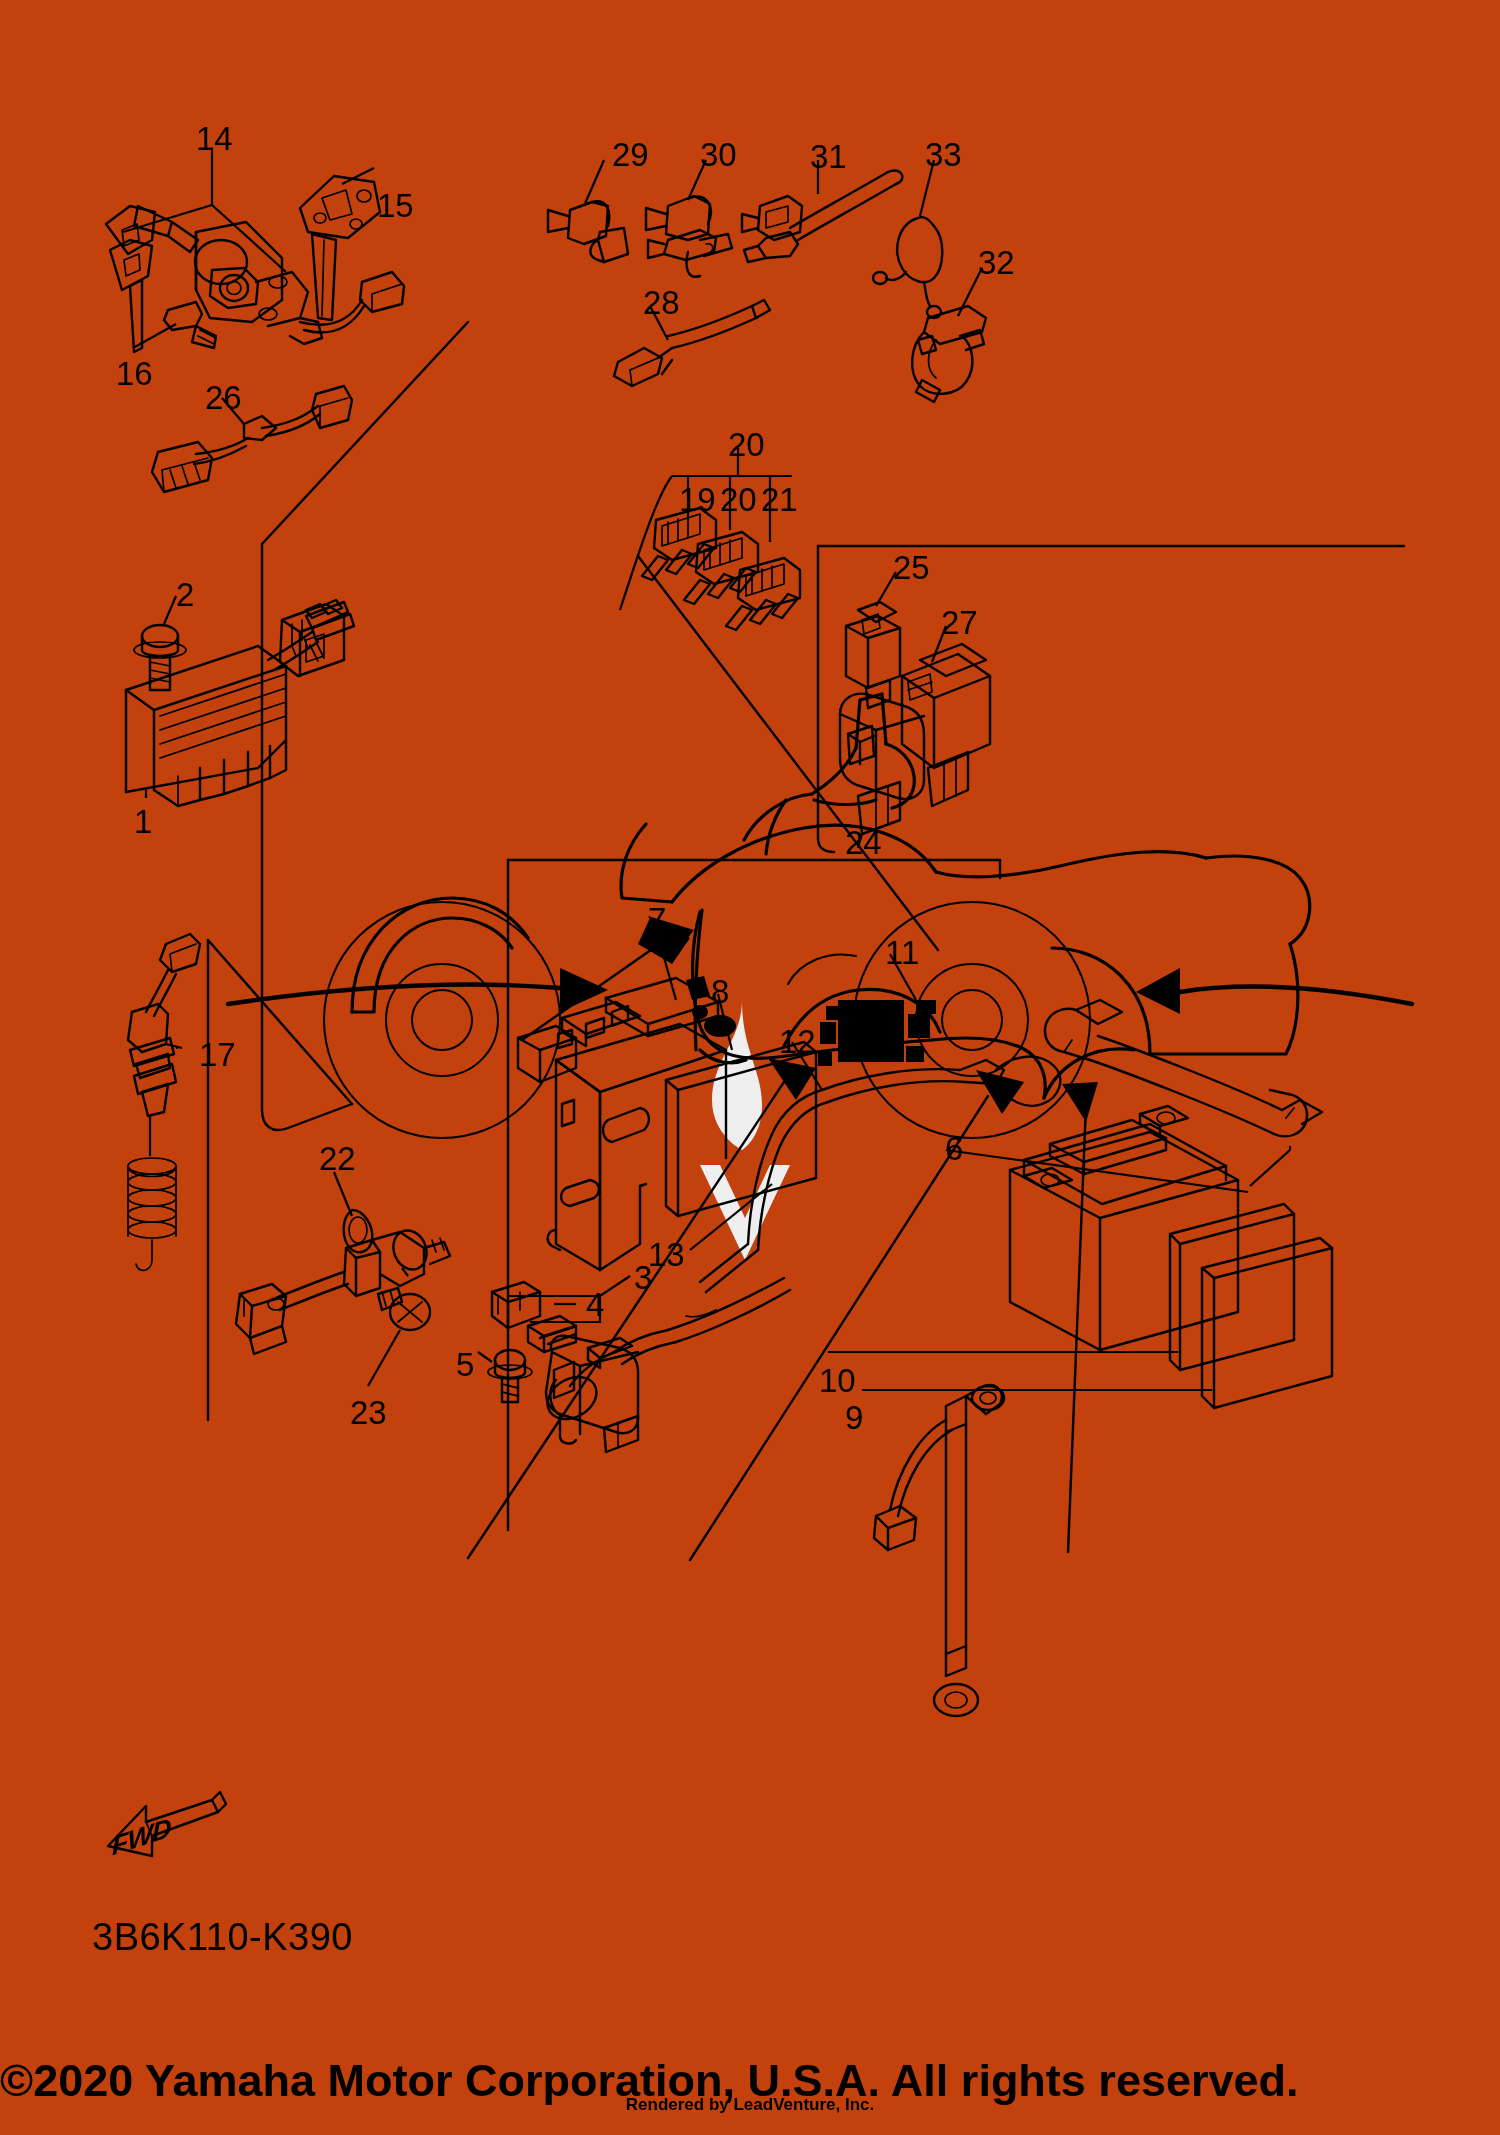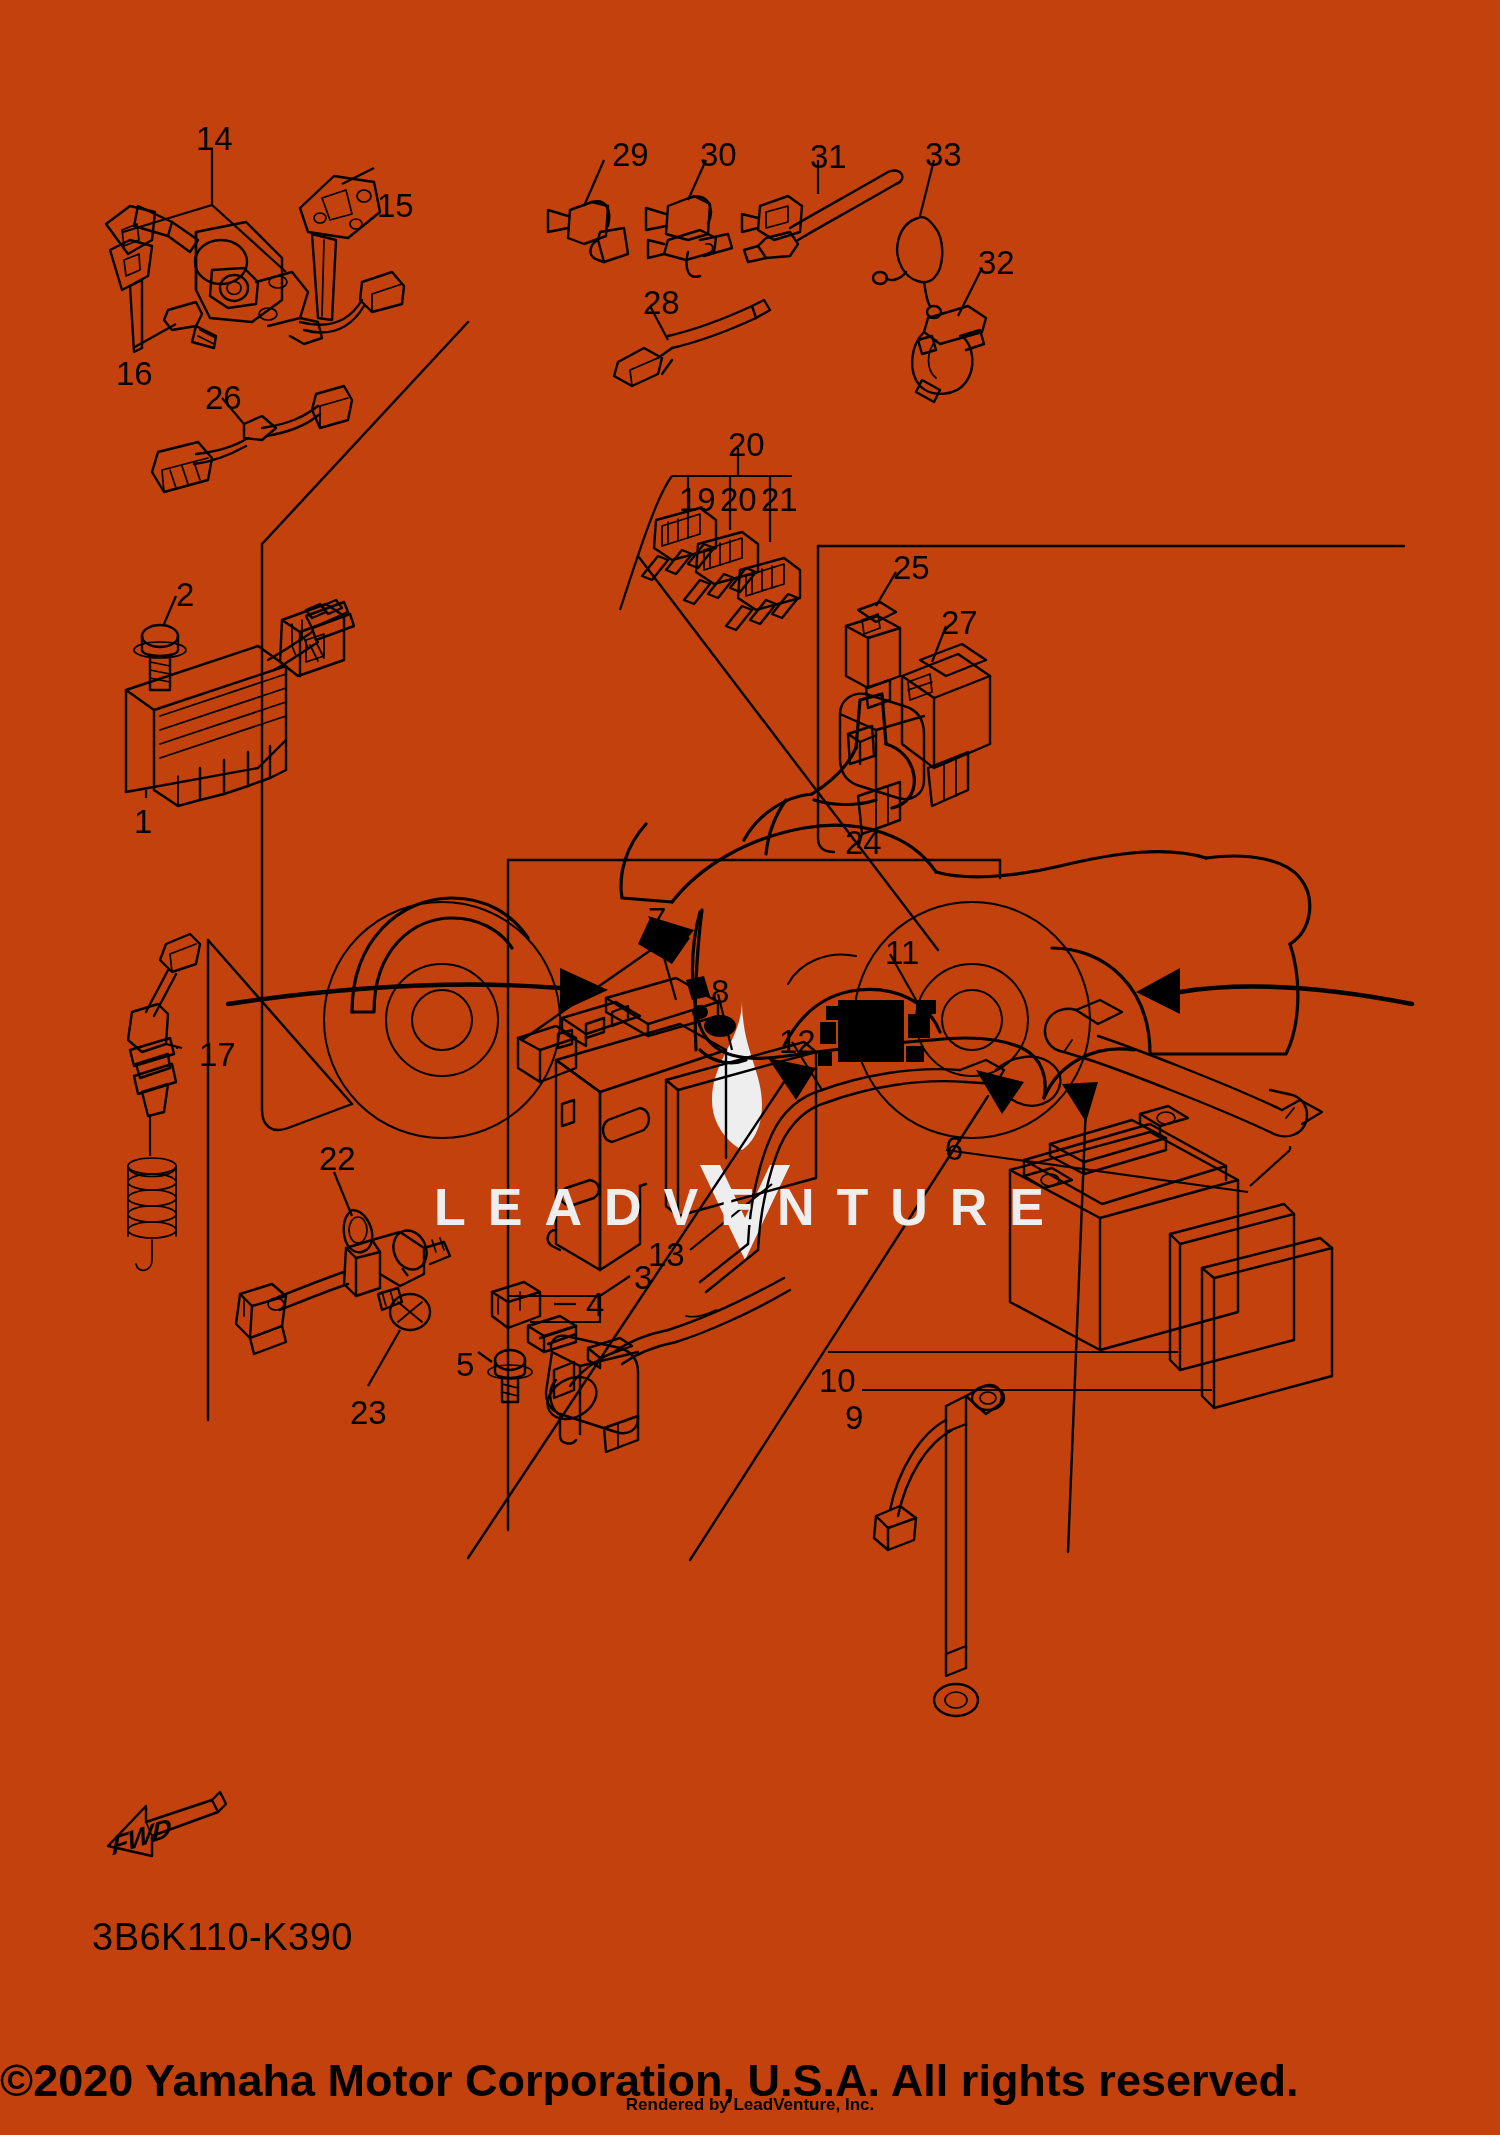--- a/index.html
+++ b/index.html
@@ -715,20 +715,19 @@
   <div class="callout" style="left:819px; top:1364px;">10</div>
   <div class="callout" style="left:845px; top:1401px;">9</div>
   <div class="callout" style="left:319px; top:1142px;">22</div>
   <div class="callout" style="left:350px; top:1396px;">23</div>
   <div class="callout" style="left:634px; top:1261px;">3</div>
   <div class="callout" style="left:586px; top:1288px;">4</div>
   <div class="callout" style="left:456px; top:1348px;">5</div>
 
   <div class="fwd-label">FWD</div>
 
-  <div id="watermark-text">LEADVENTURE</div>
 
   <div id="part-number">3B6K110-K390</div>
 
   <div id="footer-copyright">©2020 Yamaha Motor Corporation, U.S.A. All rights reserved.</div>
   <div id="footer-rendered">Rendered by LeadVenture, Inc.</div>
 
 </div>
 
 </body></html>

